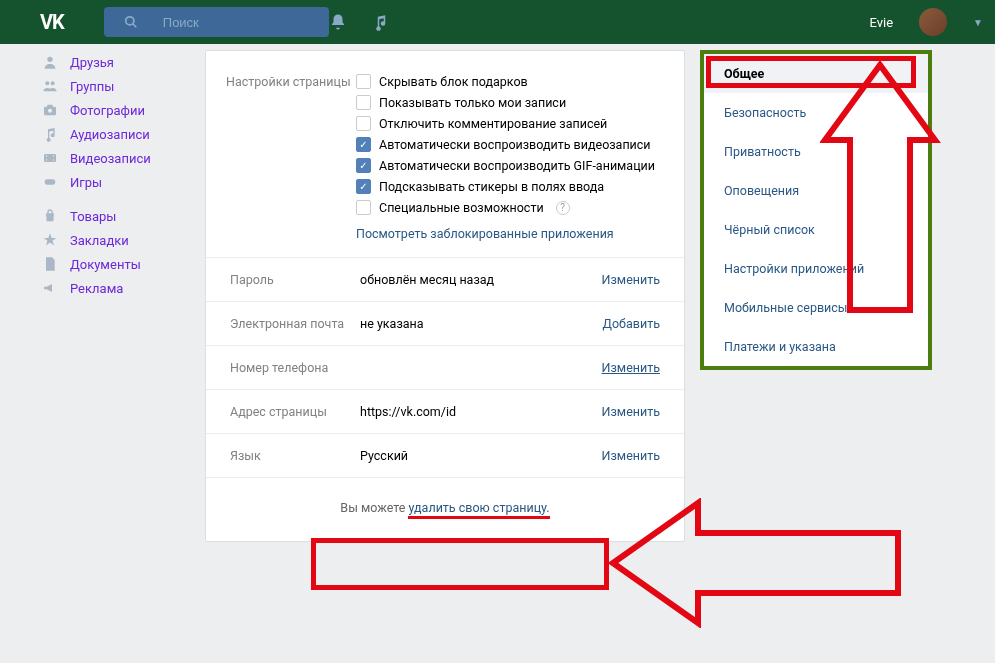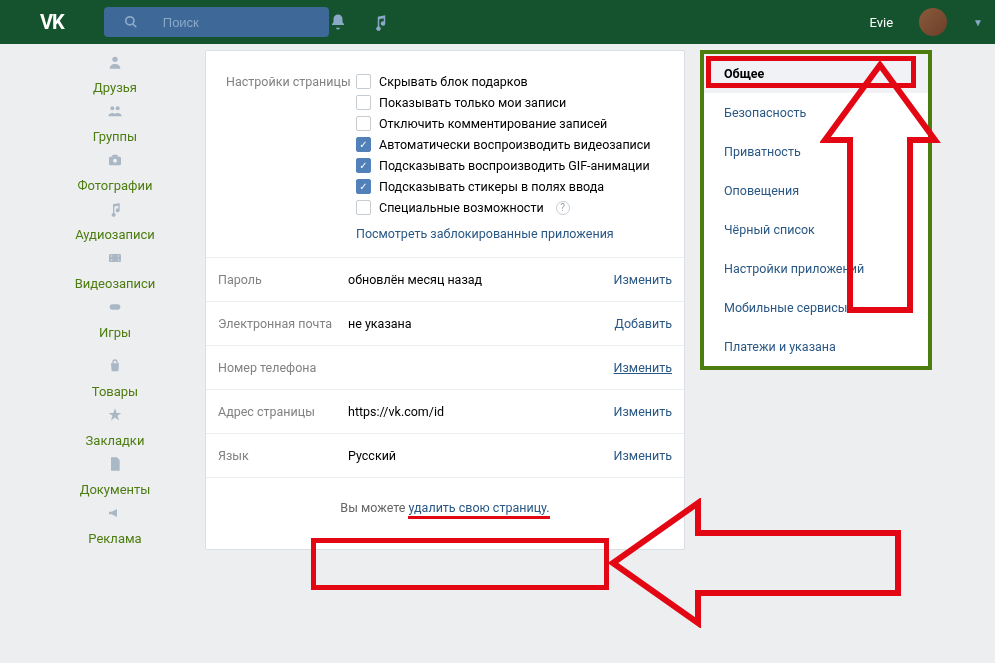--- a/index.html
+++ b/index.html
@@ -13,37 +13,37 @@
 .search-input::placeholder { color: #8aa9c7; }
 .top-icons { margin-left: auto; display: flex; align-items: center; gap: 24px; }
 .top-ic { color: #8aa9c7; display: flex; cursor: pointer; }
 .spacer { flex: 1; }
 .user-block { display: flex; align-items: center; gap: 26px; color: #fff; cursor: pointer; }
 .avatar { width: 28px; height: 28px; border-radius: 50%; background: linear-gradient(135deg,#8b5a3c,#6b3e28); }
 .chev { color: #8aa9c7; font-size: 10px; }
 
 .container { display: flex; padding-top: 6px; gap: 15px; padding-left: 40px; }
 .sidebar { width: 150px; padding-top: 0; }
-.side-item { display: flex; align-items: center; gap: 10px; padding: 4px 0; color: #4d7c0f; cursor: pointer; flex-direction: column; }
+.side-item { display: flex; align-items: center; gap: 10px; padding: 4px 0; color: #6d28d9; cursor: pointer; }
 .side-item .ic { width: 20px; color: #aab7c5; display: flex; justify-content: center; }
 .side-sep { height: 10px; }
 
 .main { background: #fff; width: 480px; border: 1px solid #dbdfe4; border-radius: 2px; padding: 20px 0 0 0; }
 .section-row { display: flex; padding: 0 20px 16px 20px; }
 .section-label { width: 130px; color: #828282; font-size: 12.5px; padding-top: 3px; }
 .section-body { flex: 1; }
 .chk-row { display: flex; align-items: center; gap: 8px; padding: 3px 0; color: #000; font-size: 12.5px; }
 .chk { width: 15px; height: 15px; border: 1px solid #c7ccd1; border-radius: 2px; display: flex; align-items: center; justify-content: center; flex-shrink: 0; }
 .chk.on { background: #5181b8; border-color: #5181b8; }
 .chk.on::after { content: "✓"; color: #fff; font-size: 10px; line-height: 1; }
 .help { width: 14px; height: 14px; border-radius: 50%; border: 1px solid #c7ccd1; color: #98a1ab; font-size: 10px; display: flex; align-items: center; justify-content: center; margin-left: 4px; }
 .link { color: #2a5885; cursor: pointer; font-size: 12.5px; }
 .view-blocked { padding-top: 8px; }
 
-.row2 { display: flex; padding: 14px 12px; border-top: 1px solid #ebedf0; align-items: center; }
+.row2 { display: flex; padding: 14px 24px; border-top: 1px solid #ebedf0; align-items: center; }
 .row2 .lbl { width: 130px; color: #828282; font-size: 12.5px; }
 .row2 .val { flex: 1; color: #000; font-size: 12.5px; }
 .row2 .act { color: #2a5885; cursor: pointer; font-size: 12.5px; }
 .row2 .act.under { text-decoration: underline; }
 
 .delete-row { border-top: 1px solid #ebedf0; padding: 22px 0; text-align: center; color: #656565; font-size: 12.5px; }
 .delete-row .dl { color: #2a5885; cursor: pointer; }
 .dl-under { display: inline-block; border-bottom: 3px solid #e30613; padding-bottom: 1px; }
 
 .rightnav { width: 232px; background: #fff; border: 4px solid #4d7c0f; border-radius: 0; align-self: flex-start; }
@@ -201,21 +201,21 @@
           <div class="chk-row">
             <span class="chk"></span>
             <span>Отключить комментирование записей</span>
           </div>
           <div class="chk-row">
             <span class="chk on"></span>
             <span>Автоматически воспроизводить видеозаписи</span>
           </div>
           <div class="chk-row">
             <span class="chk on"></span>
-            <span>Подсказывать воспроизводить GIF-анимации</span>
+            <span>Автоматически воспроизводить GIF-анимации</span>
           </div>
           <div class="chk-row">
             <span class="chk on"></span>
             <span>Подсказывать стикеры в полях ввода</span>
           </div>
           <div class="chk-row">
             <span class="chk"></span>
             <span>Специальные возможности</span>
             <span class="help">?</span>
           </div>

